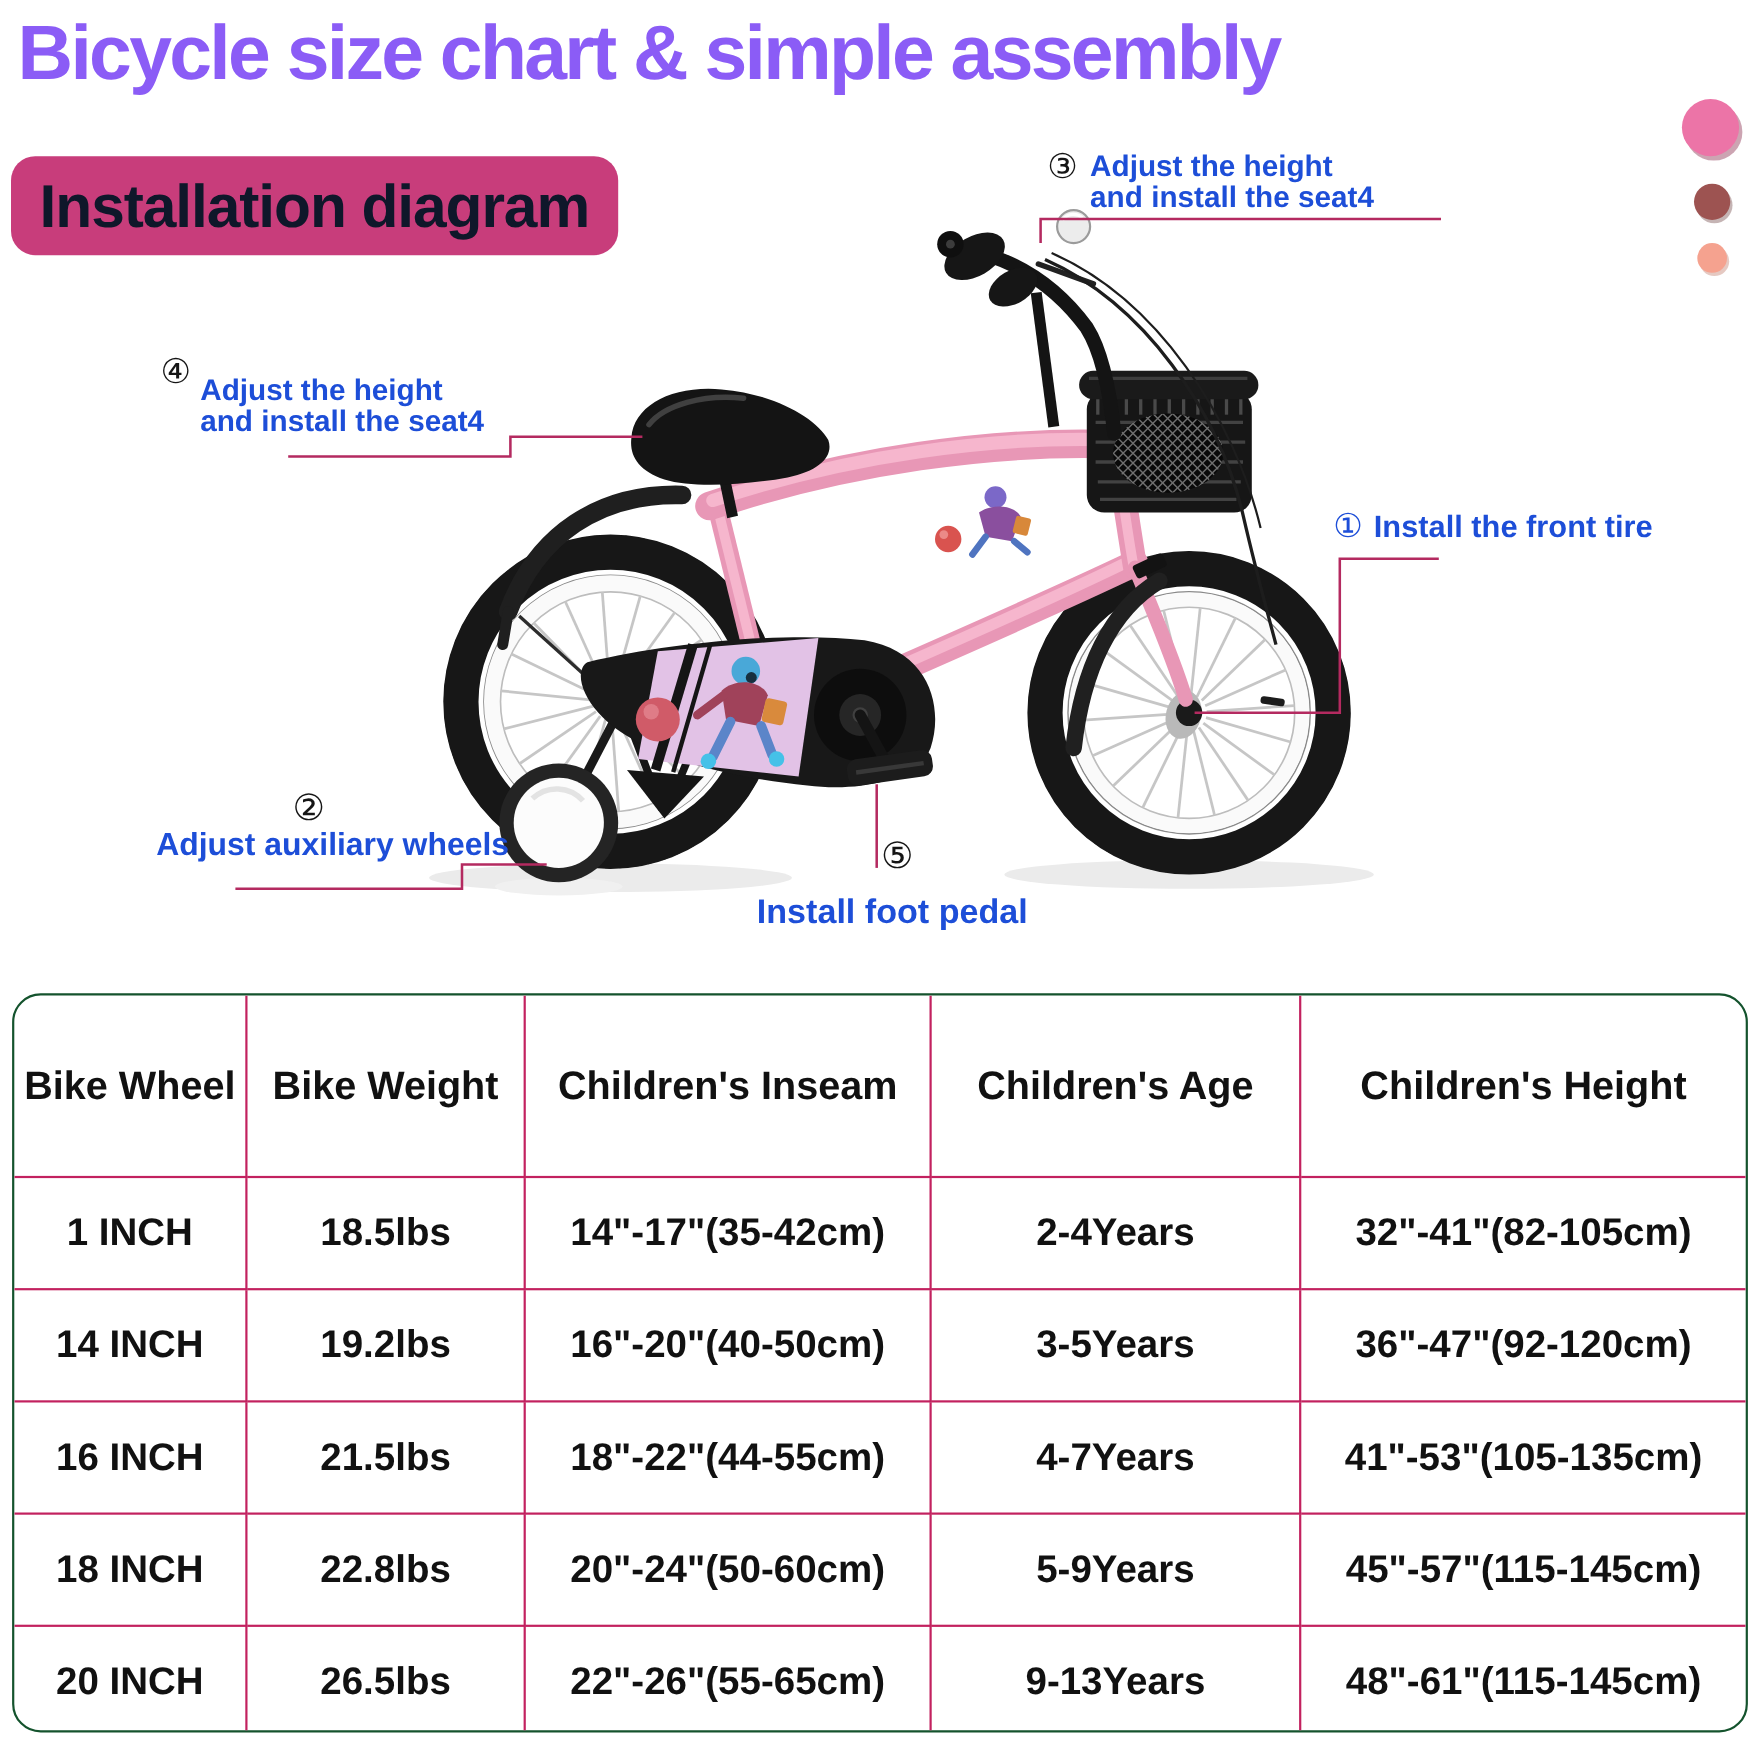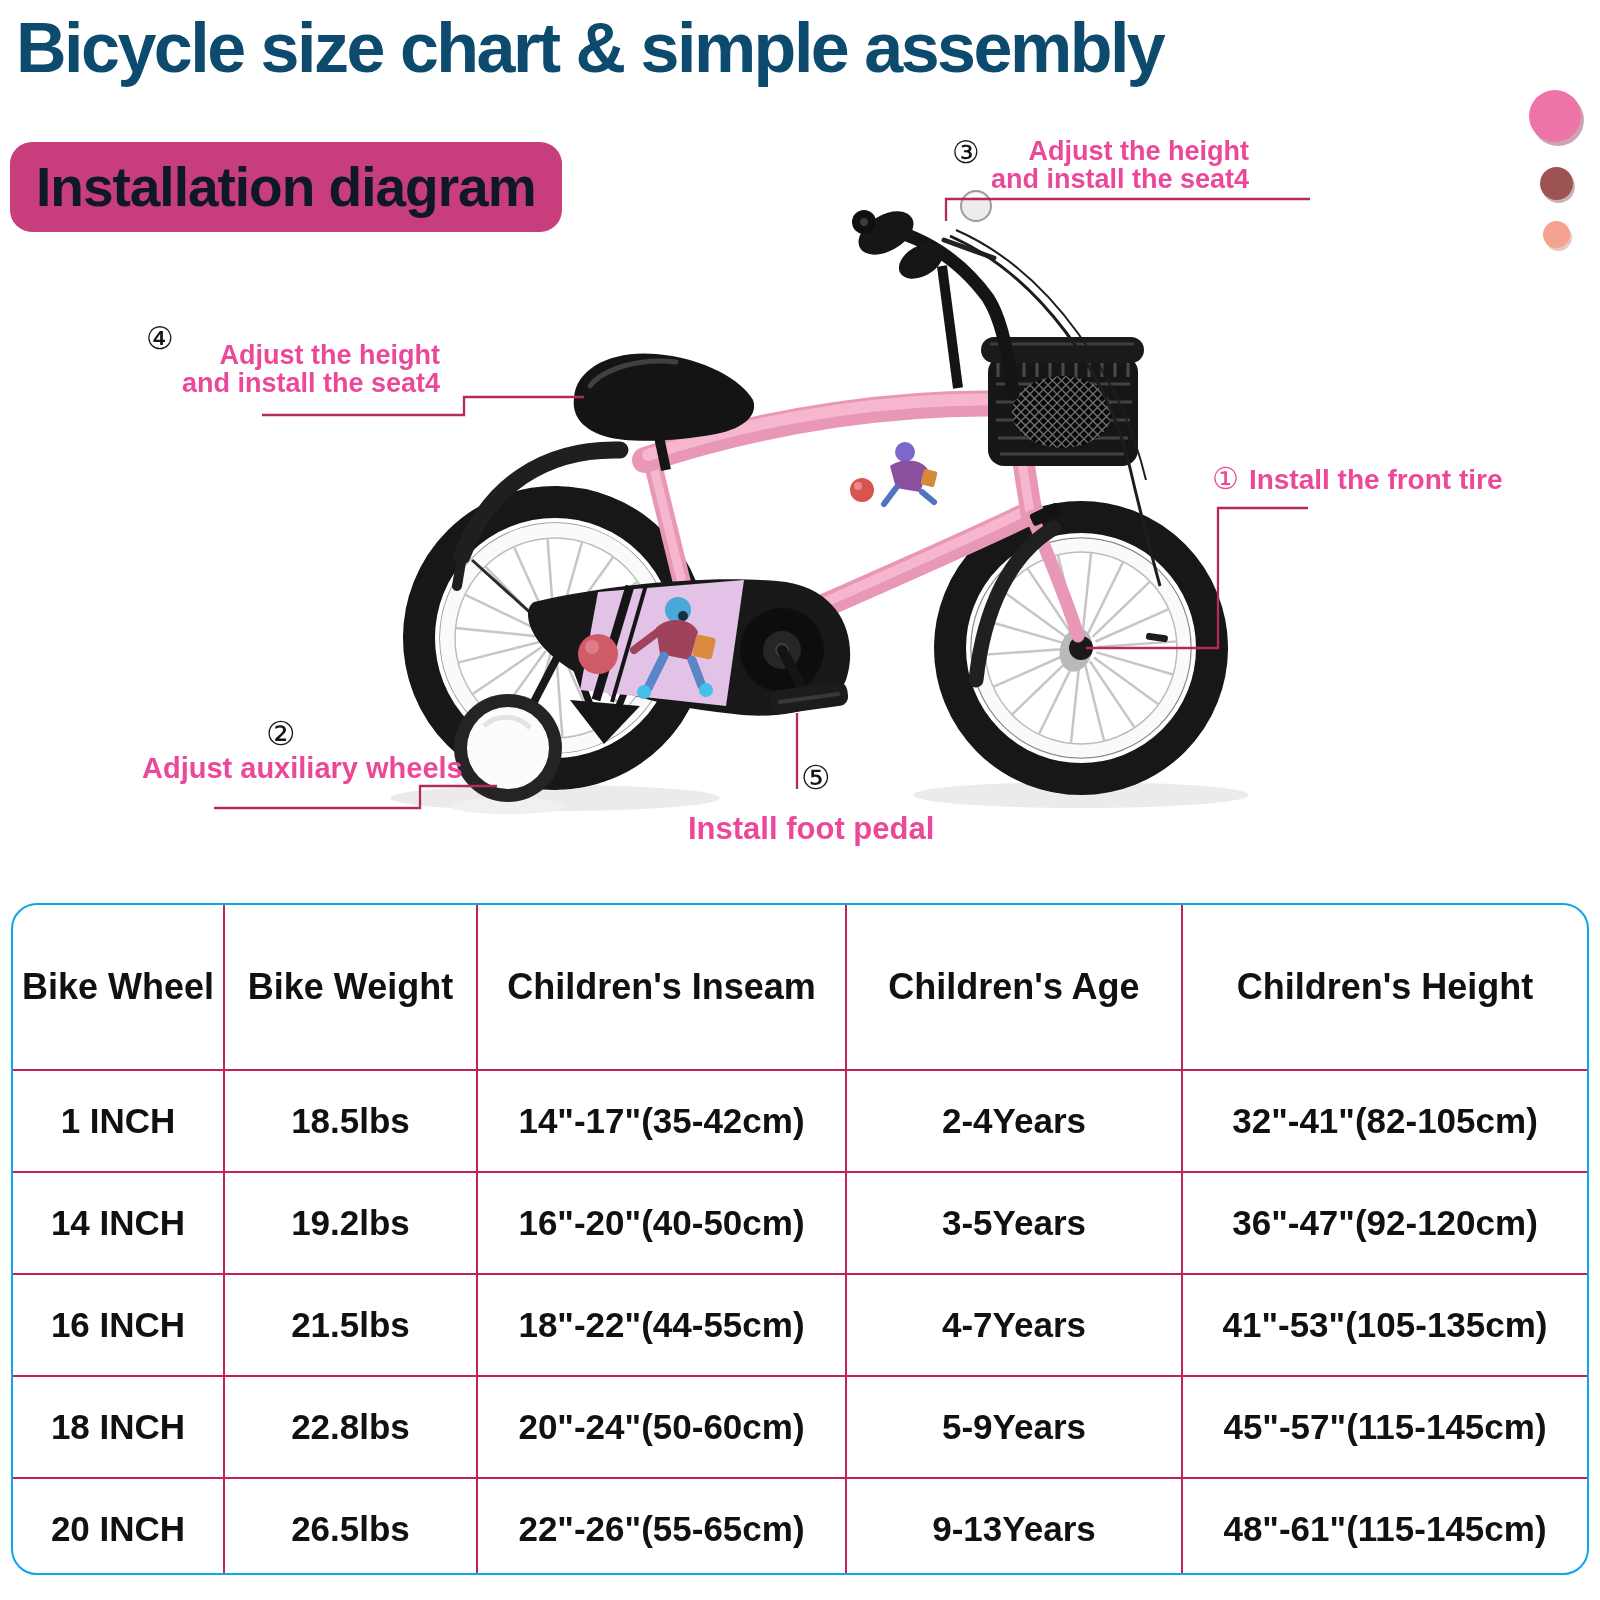--- a/index.html
+++ b/index.html
@@ -1,40 +1,40 @@
 <!DOCTYPE html>
 <html><head>
 <meta charset="utf-8">
 <style>
   html,body{margin:0;padding:0;background:#ffffff;}
   .stage{position:relative;width:1600px;height:1600px;background:#ffffff;overflow:hidden;
          font-family:"Liberation Sans",sans-serif;color:#111;}
   .abs{position:absolute;}
-  .title{left:16px;top:8px;font-size:70px;font-weight:800;letter-spacing:-2.5px;color:#0c4a6e;white-space:nowrap;}
+  .title{left:16px;top:8px;font-size:70px;font-weight:800;letter-spacing:-2.5px;color:#8b5cf6;white-space:nowrap;}
   .badge{left:10px;top:142px;height:90px;border-radius:22px;background:#c83d7b;color:#0f172a;
          display:flex;align-items:center;padding:0 26px;font-size:55px;font-weight:700;letter-spacing:-1px;white-space:nowrap;}
   .swatch{border-radius:50%;}
   .sw1{left:1529px;top:90px;width:52px;height:52px;box-shadow:3px 4px 0 rgba(142,54,84,.45);}
   .sw2{left:1540px;top:167px;width:33px;height:33px;box-shadow:2px 3px 0 rgba(90,40,40,.35);}
   .sw3{left:1543px;top:221px;width:27px;height:27px;box-shadow:2px 3px 0 rgba(180,100,80,.35);}
   .co-num{position:absolute;font-family:"DejaVu Sans",sans-serif;color:#151515;}
-  .co-text{position:absolute;font-weight:700;color:#ec4899;text-align:right;}
+  .co-text{position:absolute;font-weight:700;color:#1d4ed8;}
   .c3n{left:952px;top:134px;font-size:31px;}
   .c3t{left:991px;top:137px;font-size:27px;line-height:28px;}
   .c4n{left:146px;top:320px;font-size:31px;}
   .c4t{left:182px;top:341px;font-size:27px;line-height:28px;}
   .c1t{left:1212px;top:461px;font-size:28px;white-space:nowrap;}
   .c1t .co-inline{font-family:"DejaVu Sans",sans-serif;font-size:30px;font-weight:400;margin-right:10px;}
   .c2n{left:266px;top:714px;font-size:33px;}
   .c2t{left:142px;top:752px;font-size:29px;white-space:nowrap;}
   .c5n{left:801px;top:758px;font-size:33px;}
   .c5t{left:688px;top:781px;font-size:31px;white-space:nowrap;margin-top:30px;}
   #diagram{left:0;top:0;width:1600px;height:880px;}
   
-  .tableWrap{left:11px;top:903px;width:1578px;height:672px;border:2px solid #0ea5e9;border-radius:26px;
+  .tableWrap{left:11px;top:903px;width:1578px;height:672px;border:2px solid #14532d;border-radius:26px;
              overflow:hidden;box-sizing:border-box;background:#fff;}
   table.size{border-collapse:collapse;table-layout:fixed;width:100%;height:100%;}
   table.size td,table.size th{border:2px solid #c2215f;text-align:center;vertical-align:middle;
              color:#111;padding:0 6px;}
   table.size th{font-size:36px;font-weight:700;height:164px;}
   table.size td{font-size:35px;font-weight:700;height:100px;}
   table.size tr:first-child th{border-top:none;}
   table.size tr:last-child td{border-bottom:none;}
   table.size tr th:first-child,table.size tr td:first-child{border-left:none;}
   table.size tr th:last-child,table.size tr td:last-child{border-right:none;}

